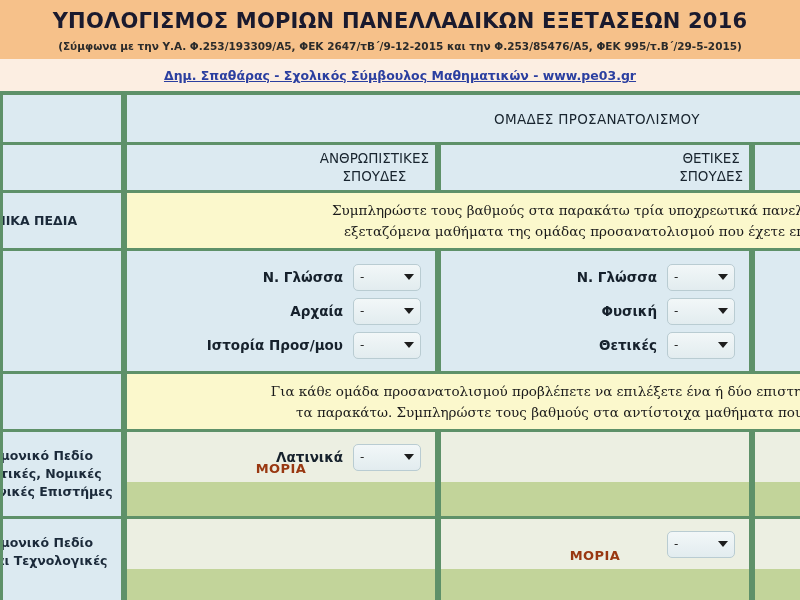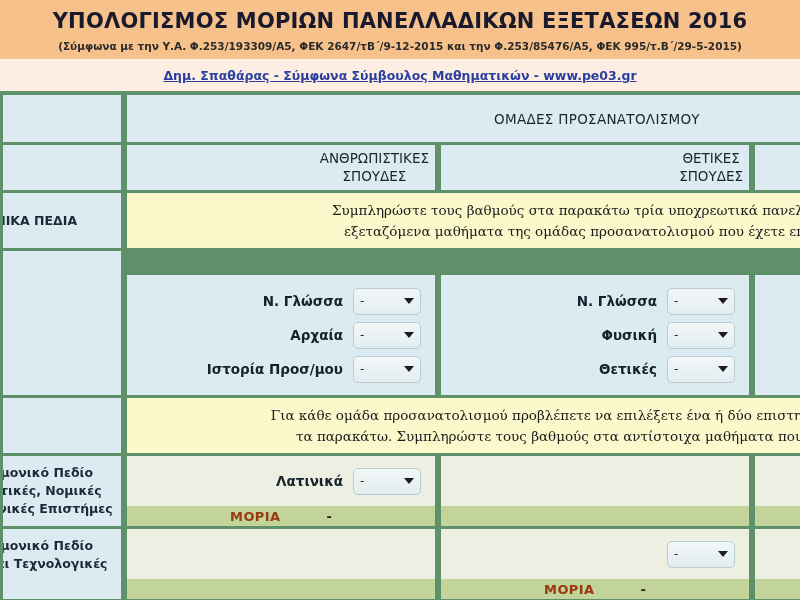--- a/index.html
+++ b/index.html
@@ -167,21 +167,20 @@
 
   
   .subject-col {
     box-sizing: border-box;
     flex: 0 0 314px;
     border: 3px solid #5e9169;
     border-top-width: 0;
     background: #dceaf1;
     padding: 9px 14px 9px 0;
     overflow: hidden;
-    margin-top: 24px;
   }
   .subject-row {
     display: flex;
     align-items: center;
     justify-content: flex-end;
     height: 34px;
     white-space: nowrap;
   }
   .subject-label {
     font-size: 13.5px;
@@ -230,27 +229,28 @@
     background: #ecefe2;
     display: flex;
     align-items: center;
     justify-content: flex-end;
     padding-right: 14px;
     white-space: nowrap;
   }
   .field-input-band .subject-label { margin-right: 10px; }
 
   .moria-band {
-    height: 20px;
+    height: 34px;
     background: #c2d49a;
     display: flex;
     align-items: center;
     justify-content: center;
     gap: 46px;
     white-space: nowrap;
+    flex-direction: column;
   }
   .moria-label {
     font-size: 13px;
     font-weight: bold;
     color: #993811;
     letter-spacing: 0.4px;
   }
   .moria-value {
     font-size: 13px;
     font-weight: bold;
@@ -262,21 +262,21 @@
 <body>
 
 <div id="app">
 
   <div class="header-band">
     <div class="header-title">ΥΠΟΛΟΓΙΣΜΟΣ ΜΟΡΙΩΝ ΠΑΝΕΛΛΑΔΙΚΩΝ ΕΞΕΤΑΣΕΩΝ 2016</div>
     <div class="header-subtitle">(Σύμφωνα με την Υ.Α. Φ.253/193309/Α5, ΦΕΚ 2647/τΒ΄/9-12-2015 και την Φ.253/85476/Α5, ΦΕΚ 995/τ.Β΄/29-5-2015)</div>
   </div>
 
   <div class="link-band">
-    <span class="author-link">Δημ. Σπαθάρας - Σύμφωνα Σύμβουλος Μαθηματικών - www.pe03.gr</span>
+    <span class="author-link">Δημ. Σπαθάρας - Σχολικός Σύμβουλος Μαθηματικών - www.pe03.gr</span>
   </div>
 
   <div class="grid">
 
     <div class="row">
       <div class="side-col blank"></div>
       <div class="main-col">
         <div class="cell banner-cell">ΟΜΑΔΕΣ ΠΡΟΣΑΝΑΤΟΛΙΣΜΟΥ</div>
       </div>
     </div>

